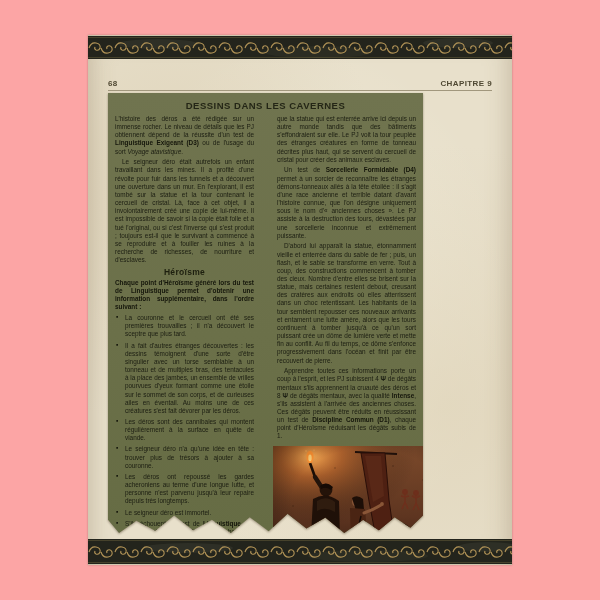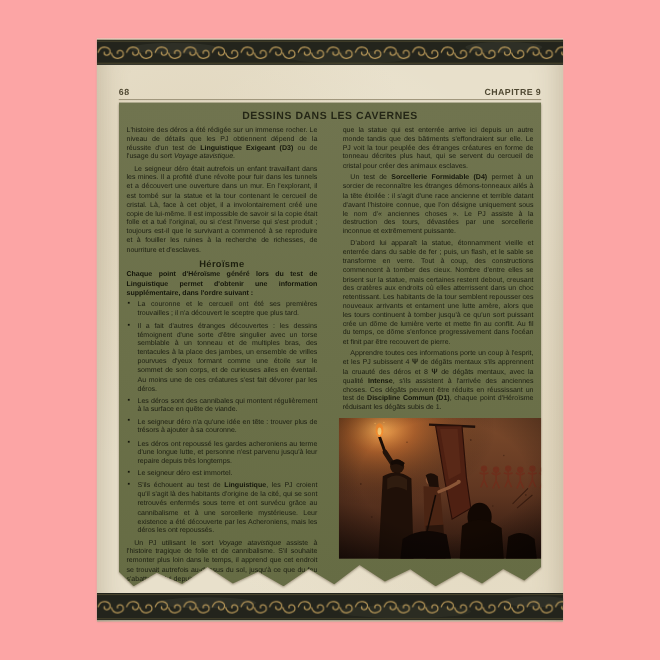--- a/index.html
+++ b/index.html
@@ -14,21 +14,21 @@
         box-shadow:inset 0 0 26px rgba(120,100,70,.38), 0 0 2px rgba(0,0,0,.25);}
   .band{position:absolute;left:0;display:block;}
   .band-top{top:1px;}
   .band-bottom{bottom:1px;}
   .header{position:absolute;left:20px;top:44px;width:384px;display:flex;
           justify-content:space-between;align-items:baseline;
           font-size:8px;font-weight:bold;color:#4f4832;letter-spacing:.4px;}
   .rule{position:absolute;left:20px;top:55px;width:384px;height:1px;background:#a1977d;}
   .panel-wrap{position:absolute;left:20px;top:58px;width:384px;height:440px;
               filter:drop-shadow(0 1.5px 1px rgba(60,45,25,.45));}
-  .panel{width:384px;height:440px;box-sizing:border-box;
+  .panel{width:315px;height:440px;box-sizing:border-box;
          padding:4px 7px 26px 7px;
          background:linear-gradient(180deg,#70744f 0%,#6b7049 55%,#666c44 100%);
          clip-path:polygon(0% 0%,100% 0%,100% 96%,96% 98.8%,91% 96.4%,86% 99.4%,81% 97%,
             75% 100%,69% 96.5%,63% 99%,57% 95.6%,51% 99.6%,45% 96.4%,39% 100%,33% 97%,
             27% 99.4%,21% 96%,15% 99.5%,9% 97.2%,3.5% 100%,0% 97%);}
   .panel h1{margin:3px 0 4px 0;text-align:center;font-size:9.5px;letter-spacing:.5px;
             color:#242616;font-weight:bold;}
   .cols{display:flex;gap:23px;}
   .col{flex:1 1 0;min-width:0;color:#1c1e12;font-size:6.4px;line-height:8.15px;
        text-align:justify;}

